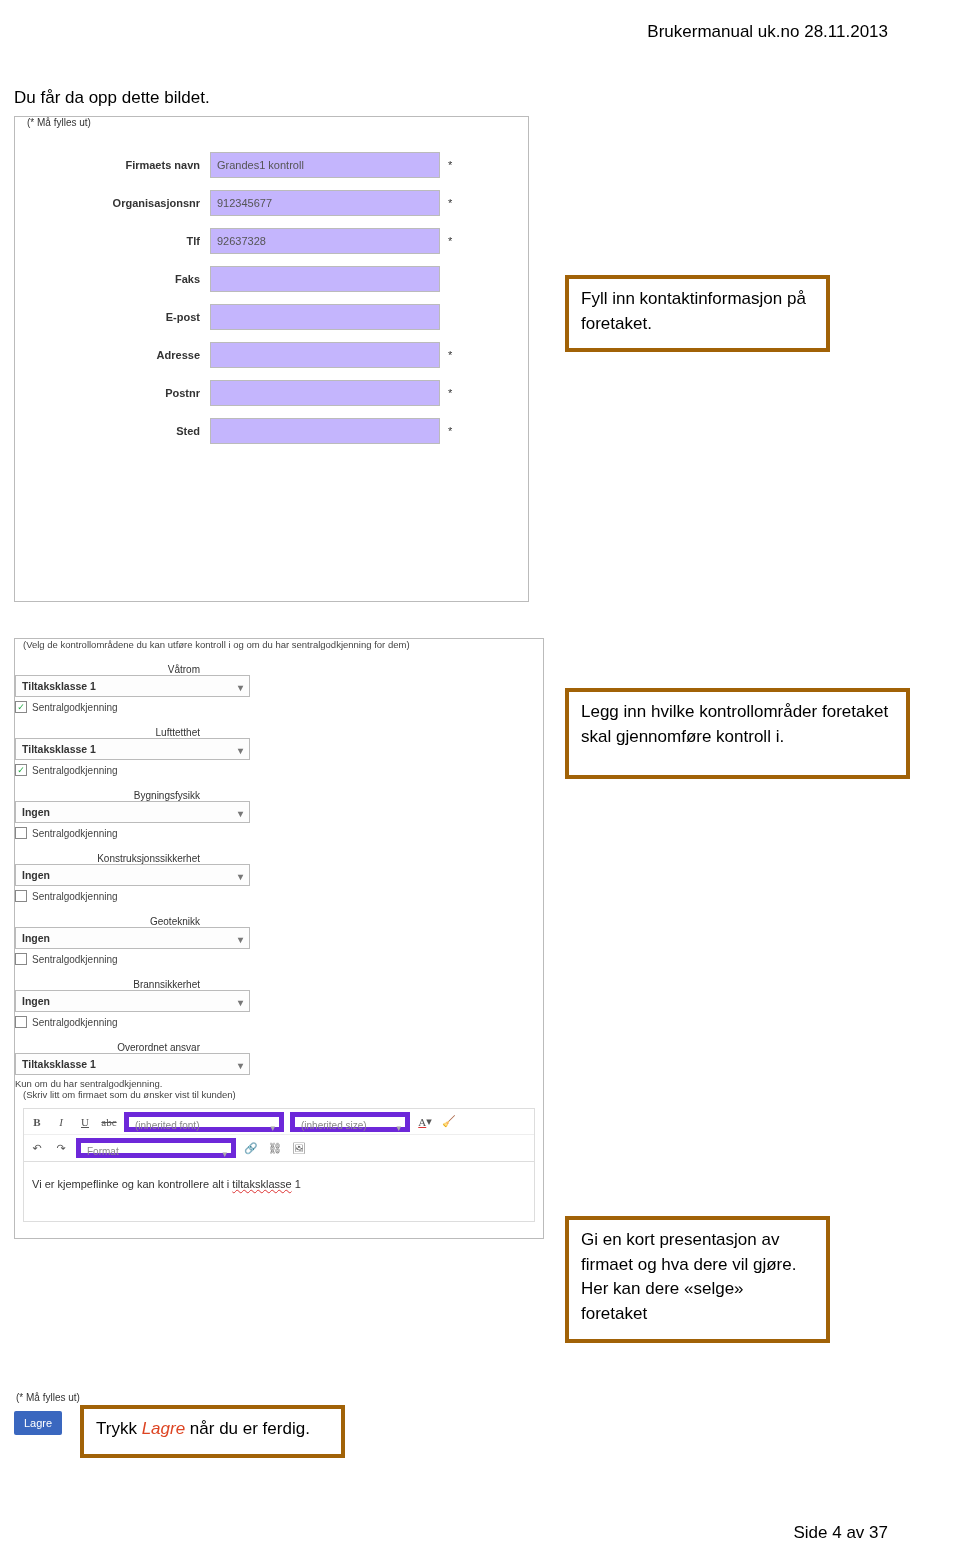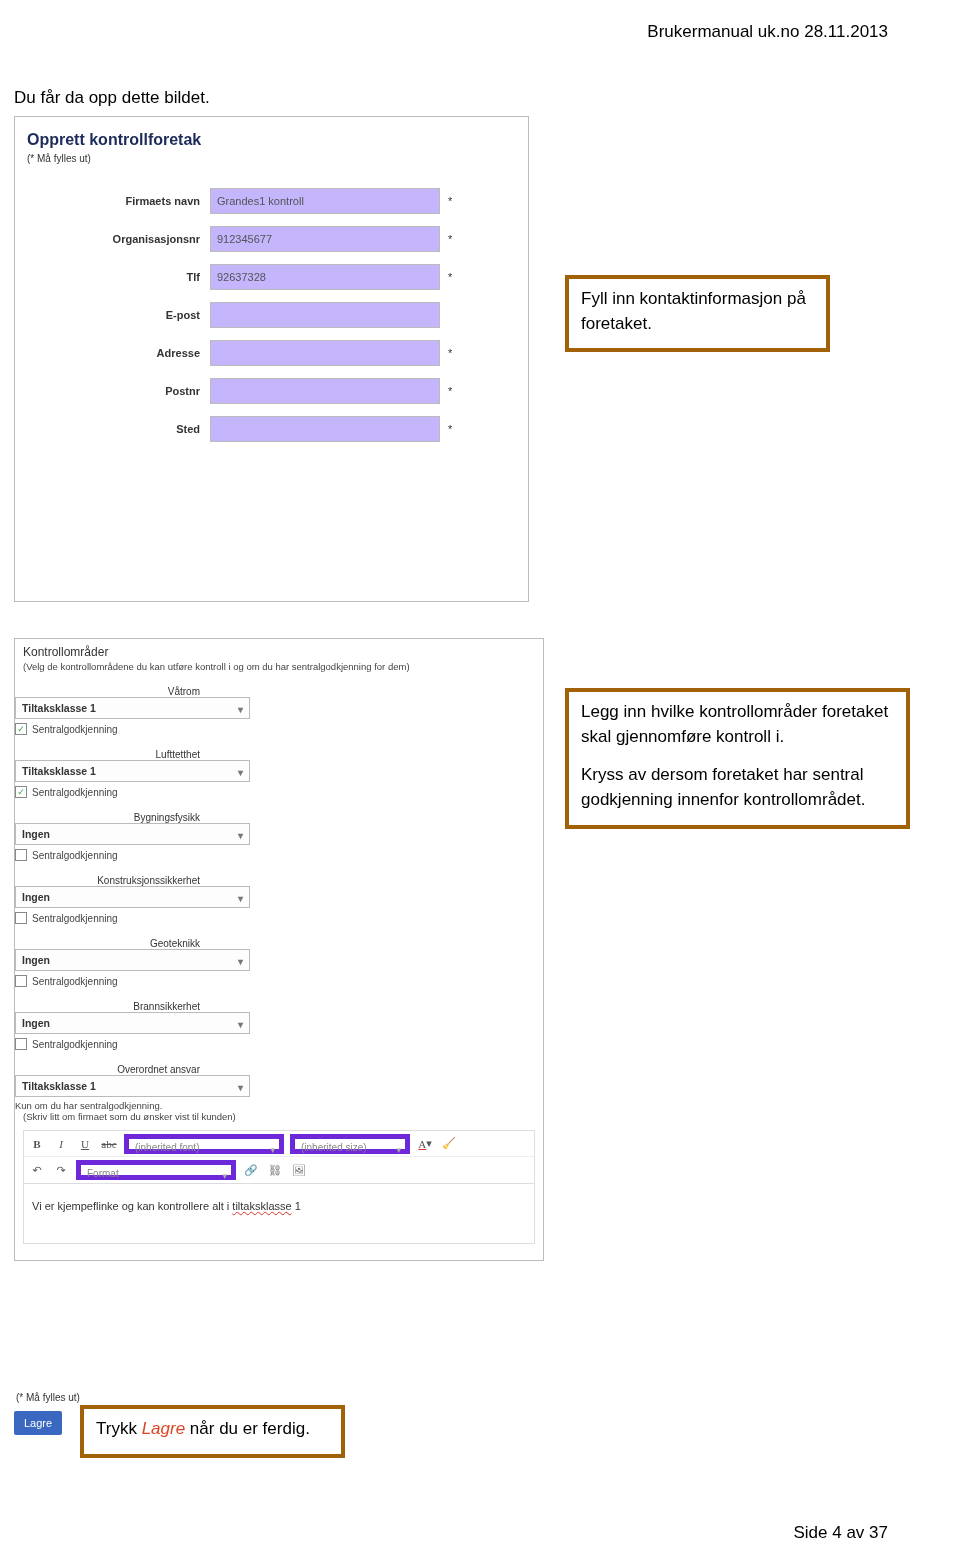--- a/index.html
+++ b/index.html
@@ -59,39 +59,42 @@
   .lagre-btn { margin-top:8px; background:#3a67bf; color:#fff; font-size:11px; padding:6px 10px; border:none; border-radius:2px; cursor:pointer; }
 </style>
 </head>
 <body>
 <div class="page">
 
 <div class="header-line">Brukermanual uk.no 28.11.2013</div>
 <div class="intro-line">Du får da opp dette bildet.</div>
 
 <div class="panel1">
-  <div class="panel1-title">Opprett kontrollforetak</div>
   <div class="req-note">(* Må fylles ut)</div>
   <div class="fields-wrap">
     <div class="field-row">
       <div class="field-label">Firmaets navn</div>
       <input class="field-input" value="Grandes1 kontroll" style="">
       <span class="req-star">*</span>
     </div>
     <div class="field-row">
       <div class="field-label">Organisasjonsnr</div>
       <input class="field-input" value="912345677" style="">
       <span class="req-star">*</span>
     </div>
     <div class="field-row">
       <div class="field-label">Tlf</div>
       <input class="field-input" value="92637328" style="">
       <span class="req-star">*</span>
     </div>
     <div class="field-row">
+      <div class="field-label">Faks</div>
+      <input class="field-input" style="">
+    </div>
+    <div class="field-row">
       <div class="field-label">E-post</div>
       <input class="field-input" style="">
     </div>
     <div class="field-row">
       <div class="field-label">Adresse</div>
       <input class="field-input" style="">
       <span class="req-star">*</span>
     </div>
     <div class="field-row">
       <div class="field-label">Postnr</div>
@@ -102,21 +105,20 @@
       <div class="field-label">Sted</div>
       <input class="field-input" style="">
       <span class="req-star">*</span>
     </div>
   </div>
 </div>
 
 <div class="callout callout1">Fyll inn kontaktinformasjon på foretaket.</div>
 
 <div class="panel2">
-  <div class="p2-title">Kontrollområder</div>
   <div class="p2-sub">(Velg de kontrollområdene du kan utføre kontroll i og om du har sentralgodkjenning for dem)</div>
 
   <div class="ctrl-row">
     <div class="ctrl-label">Våtrom</div>
     <div class="ctrl-right">
       <div class="select-look">Tiltaksklasse 1</div>
       <div class="check-row">
         <span class="checkbox checked"></span>
         <span>Sentralgodkjenning</span>
       </div>
@@ -209,23 +211,23 @@
     </div>
   </div>
   <div class="rt-body">
     <span>Vi er kjempeflinke og kan kontrollere alt i </span><span class="typo">tiltaksklasse</span><span> 1</span>
   </div>
 </div>
 
 <div class="callout callout2">
   <div>Legg inn hvilke kontrollområder foretaket skal gjennomføre kontroll i.</div>
   <div style="height:14px;"></div>
-  <div>Kryss av dersom foretaket har sentral godkjenning innenfor kontrollområdet.</div>
-</div>
-
+</div>
+
+<div class="callout callout3">Gi en kort presentasjon av firmaet og hva dere vil gjøre. Her kan dere «selge» foretaket</div>
 
 <div class="lagre-wrap">
   <div class="lagre-note">(* Må fylles ut)</div>
   <button class="lagre-btn">Lagre</button>
 </div>
 
 <div class="callout callout4">
   <span>Trykk </span><span class="italic-red">Lagre</span><span> når du er ferdig.</span>
 </div>
 

